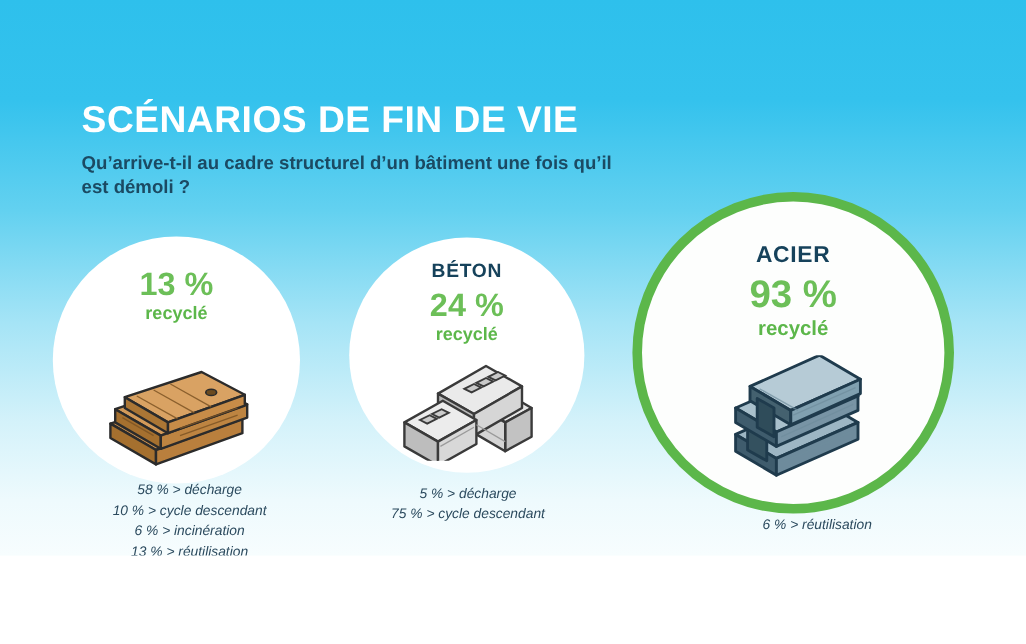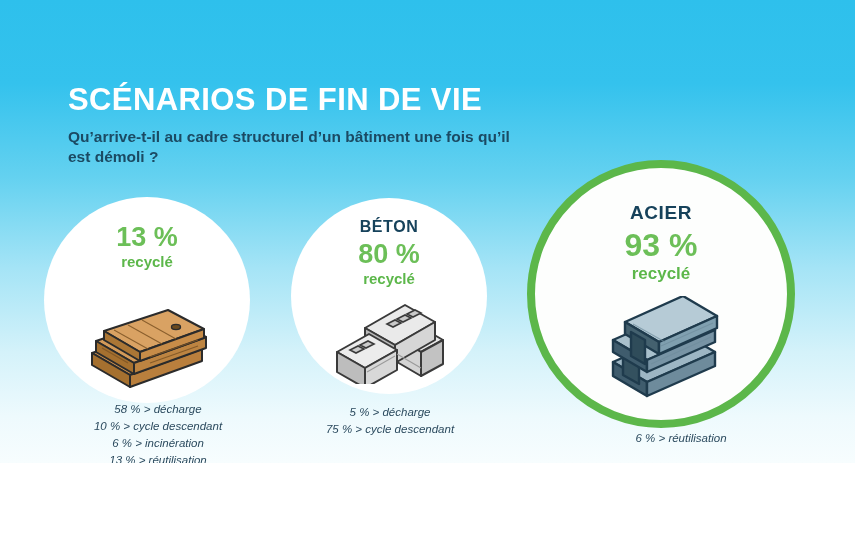--- a/index.html
+++ b/index.html
@@ -171,21 +171,21 @@
   <div class="stats stats-bois">
     <div class="line">58 % &gt; décharge</div>
     <div class="line">10 % &gt; cycle descendant</div>
     <div class="line">6 % &gt; incinération</div>
     <div class="line">13 % &gt; réutilisation</div>
   </div>
 
   <div class="disc" style="left:291px; top:198px; width:196px; height:196px;">
     <div class="disc-inner" style="top:20px;">
       <p class="mat-label">BÉTON</p>
-      <p class="pct">80 %</p>
+      <p class="pct">24 %</p>
       <p class="recycle-word">recyclé</p>
     </div>
     <div class="icon-art" style="top:98px;">
       <svg width="116" height="88" viewBox="0 0 116 88" aria-hidden="true">
         <g stroke="#3a3a3a" stroke-width="2" stroke-linejoin="round">
 
           <polygon points="66,42 90,56 112,44 88,30" fill="#e6e6e6"></polygon>
           <polygon points="90,56 90,80 112,68 112,44" fill="#c2c2c2"></polygon>
           <polygon points="66,42 66,66 90,80 90,56" fill="#d4d4d4"></polygon>
 

